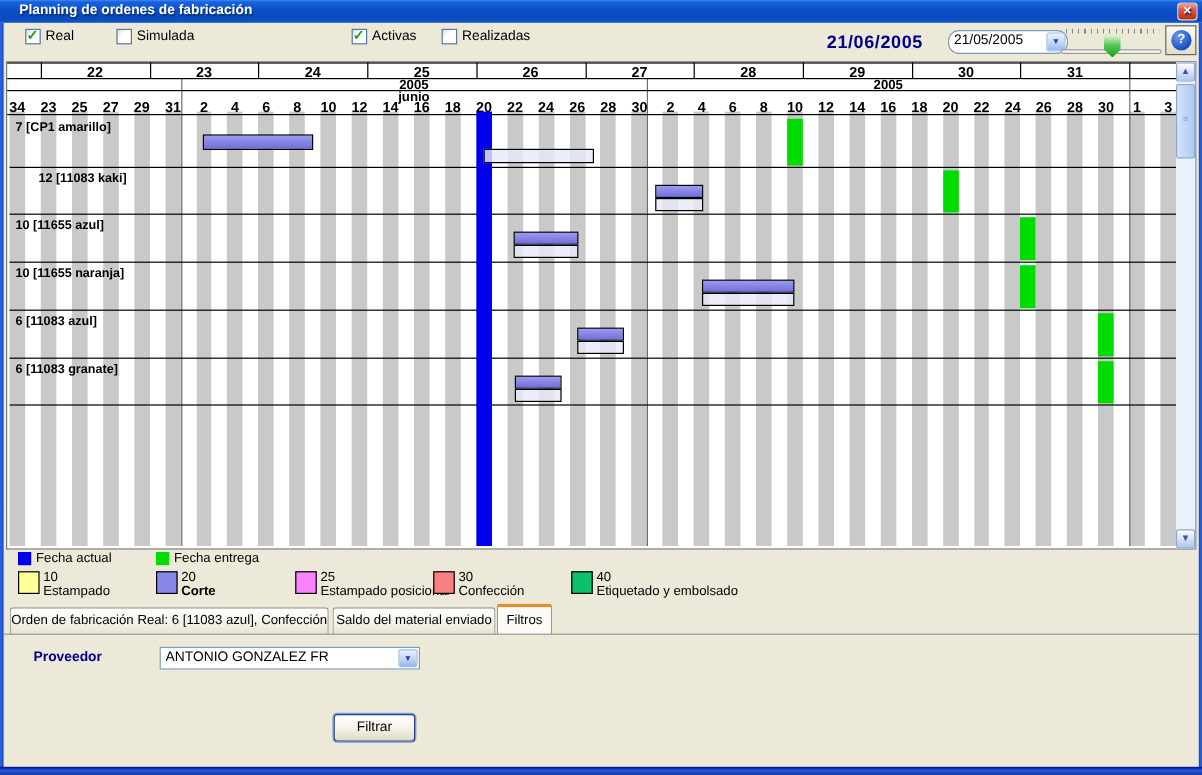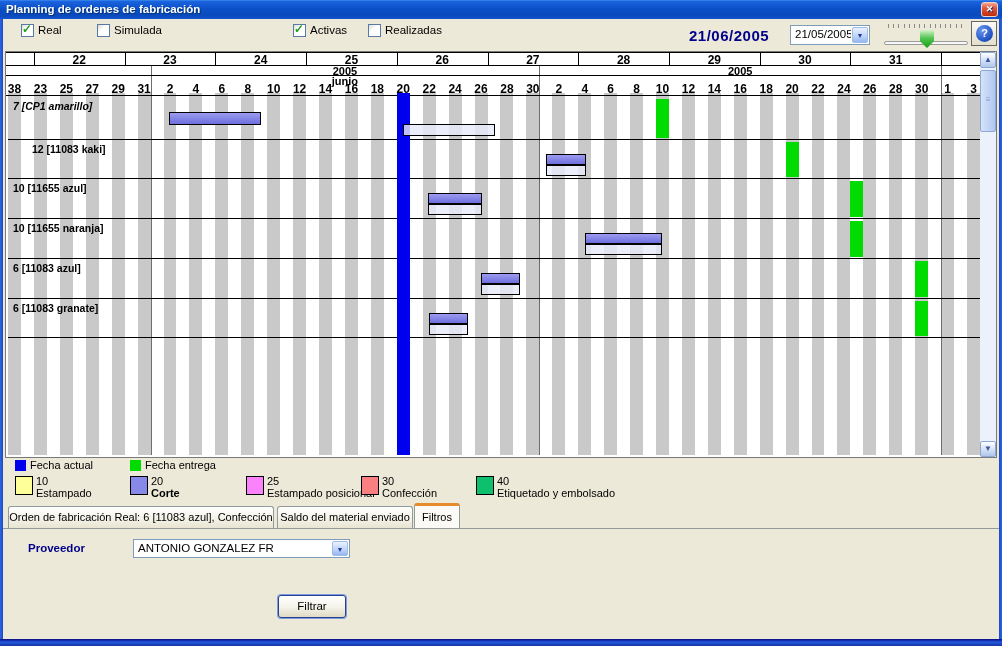--- a/index.html
+++ b/index.html
@@ -1,21 +1,21 @@
 <!DOCTYPE html>
 <html><head>
 <meta charset="utf-8">
 <style>
   html,body{margin:0;padding:0;background:#777;}
   *{box-sizing:border-box;}
   .window{position:relative;width:1002px;height:646px;background:#ECE9D8;overflow:hidden;
           font-family:"Liberation Sans",sans-serif;font-size:11.5px;color:#000;}
   .titlebar{position:absolute;left:0;top:0;width:1002px;height:19px;
     background:linear-gradient(180deg,#3B8BF0 0%,#1A63DE 8%,#0B50C8 45%,#0A4ABC 82%,#1355D0 100%);
-    color:#fff;font-weight:bold;font-size:11.5px;line-height:19px;padding-left:6px;
+    color:#fff;font-weight:bold;font-size:11.5px;line-height:19px;padding-left:16px;
     text-shadow:1px 1px 1px #05306E;}
   .close-btn{position:absolute;right:4px;top:2px;width:17px;height:15px;border:1px solid #F6D2C6;border-radius:3px;
     background:linear-gradient(180deg,#F4A693,#E0573B 40%,#C83415 90%,#B02A0C);
     color:#fff;font-size:9px;font-weight:bold;text-align:center;line-height:13px;cursor:pointer;}
   .edge{position:absolute;background:linear-gradient(90deg,#2E66E4,#1B49C4);}
   .edge.l{left:0;top:19px;width:3px;height:621px;}
   .edge.r{right:0;top:19px;width:3px;height:621px;background:linear-gradient(90deg,#1B49C4,#2E66E4);}
   .edge.b{left:0;top:639px;width:1002px;height:7px;background:linear-gradient(180deg,#0A0A80,#2258E0 45%,#16379E);}
   
   .cb{position:absolute;top:23px;height:16px;cursor:pointer;}
@@ -107,21 +107,21 @@
         </div>
         <span class="lbl">Activas</span>
       </div>
       <div class="cb" style="left: 368px; width: 90px;">
         <div class="cbx"></div>
         <span class="lbl">Realizadas</span>
       </div>
     </div>
   <div class="curdate">21/06/2005</div>
 
-  <div class="combo" style="left:790px;top:25px;width:80px;height:20px;">
+  <div class="combo" style="left:790px;top:25px;width:100px;height:20px;border-radius:9px;">
     <span class="val">21/05/2005</span>
     <div class="cbtn">
       <span>▼</span>
     </div>
   </div>
 
   <div class="ticks"></div>
   <div class="track"></div>
   <div class="thumb"></div>
 
@@ -189,21 +189,21 @@
         <div class="wklbl" style="left: 799.04px; top: 1px;">30</div>
         <div class="vline" style="left: 844.4px; top: 0px; height: 13px;"></div>
         <div class="wklbl" style="left: 889.76px; top: 1px;">31</div>
         <div class="vline" style="left: 935.12px; top: 0px; height: 13px;"></div>
         <div class="mline" style="left: 144.56px; top: 13px; height: 390px;"></div>
         <div class="molbl" style="left: 144.56px; width: 388.8px; top: 13px;">2005</div>
         <div class="molbl" style="left: 144.56px; width: 388.8px; top: 23px;">junio</div>
         <div class="mline" style="left: 533.36px; top: 13px; height: 390px;"></div>
         <div class="molbl" style="left: 533.36px; width: 401.76px; top: 13px;">2005</div>
         <div class="mline" style="left: 935.12px; top: 13px; height: 390px;"></div>
-        <div class="daylbl" style="left: 8.48px; top: 30px;">38</div>
+        <div class="daylbl" style="left: 8.48px; top: 30px;">34</div>
         <div class="daylbl" style="left: 34.4px; top: 30px;">23</div>
         <div class="daylbl" style="left: 60.32px; top: 30px;">25</div>
         <div class="daylbl" style="left: 86.24px; top: 30px;">27</div>
         <div class="daylbl" style="left: 112.16px; top: 30px;">29</div>
         <div class="daylbl" style="left: 138.08px; top: 30px;">31</div>
         <div class="daylbl" style="left: 164px; top: 30px;">2</div>
         <div class="daylbl" style="left: 189.92px; top: 30px;">4</div>
         <div class="daylbl" style="left: 215.84px; top: 30px;">6</div>
         <div class="daylbl" style="left: 241.76px; top: 30px;">8</div>
         <div class="daylbl" style="left: 267.68px; top: 30px;">10</div>
@@ -238,21 +238,21 @@
         <div class="hline" style="left: 0px; top: 13px; width: 974px;"></div>
         <div class="hline" style="left: 0px; top: 23px; width: 974px;"></div>
         <div class="hline" style="left: 0px; top: 43px; width: 974px;"></div>
         <div class="hline" style="left: 2px; top: 87px; width: 972px;"></div>
         <div class="hline" style="left: 2px; top: 126px; width: 972px;"></div>
         <div class="hline" style="left: 2px; top: 166px; width: 972px;"></div>
         <div class="hline" style="left: 2px; top: 206px; width: 972px;"></div>
         <div class="hline" style="left: 2px; top: 246px; width: 972px;"></div>
         <div class="hline" style="left: 2px; top: 285px; width: 972px;"></div>
         <div class="nowline" style="left: 390.8px; top: 41px; width: 12.96px; height: 362px; background: rgb(0, 0, 238);"></div>
-        <div class="rowlbl" style="left: 7px; top: 48px; font-style: italic;">7 [CP1 amarillo]</div>
+        <div class="rowlbl" style="left: 7px; top: 48px;">7 [CP1 amarillo]</div>
         <div class="bar solid" style="left: 162.704px; top: 60px; width: 92.016px; height: 13px;"></div>
         <div class="bar light" style="left: 397.28px; top: 72px; width: 92.016px; height: 12px;"></div>
         <div class="green" style="left: 650px; top: 47px; width: 12.96px; height: 39px; background: rgb(0, 220, 0);"></div>
         <div class="rowlbl" style="left: 7px; top: 91px; margin-left: 19px;">12 [11083 kaki]</div>
         <div class="bar solid" style="left: 539.84px; top: 102px; width: 40.176px; height: 11px;"></div>
         <div class="bar light" style="left: 539.84px; top: 113px; width: 40.176px; height: 11px;"></div>
         <div class="green" style="left: 779.6px; top: 90px; width: 12.96px; height: 35px; background: rgb(0, 220, 0);"></div>
         <div class="rowlbl" style="left: 7px; top: 130px;">10 [11655 azul]</div>
         <div class="bar solid" style="left: 421.904px; top: 141px; width: 54.432px; height: 11px;"></div>
         <div class="bar light" style="left: 421.904px; top: 152px; width: 54.432px; height: 11px;"></div>

